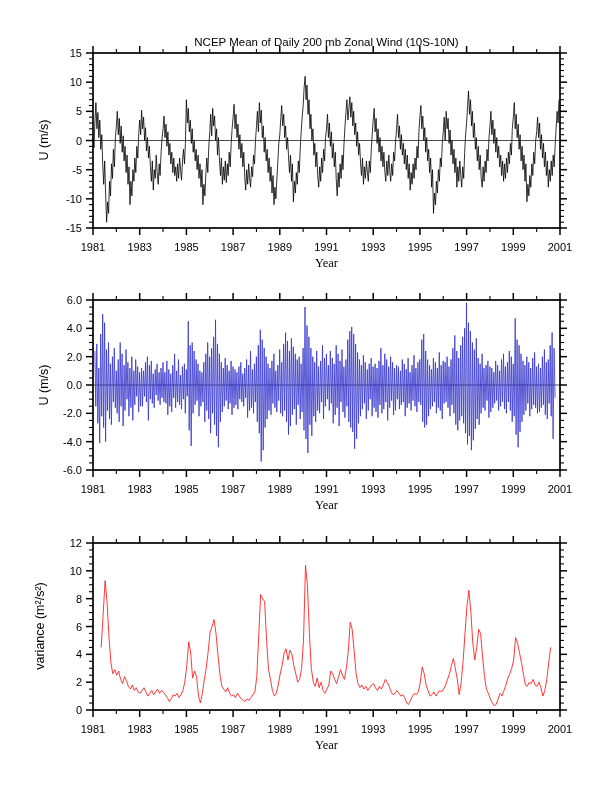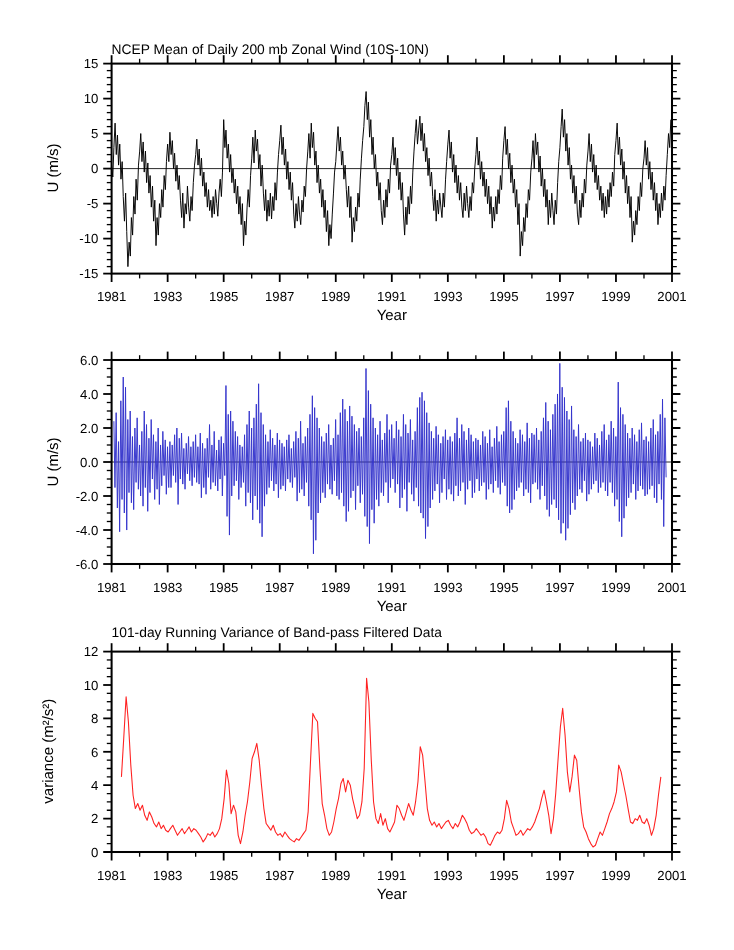--- a/index.html
+++ b/index.html
@@ -1,21 +1,21 @@
 <!DOCTYPE html>
 <html><head>
 <meta charset="utf-8">
 <style>
   html,body{margin:0;padding:0;background:#ffffff;}
   .page{position:relative;width:612px;height:792px;background:#ffffff;overflow:hidden;
         font-family:"Liberation Sans", sans-serif;color:#000;}
   .page svg{position:absolute;left:0;top:0;}
   .ovl{position:absolute;}
-  .chart-title{left:93px;width:467px;font-size:11.5px;white-space:nowrap;}
-  .xlabel{left:93px;width:467px;text-align:center;font-size:12.5px;}
+  .chart-title{left:93px;width:467px;text-align:center;font-size:11.5px;white-space:nowrap;}
+  .xlabel{left:93px;width:467px;text-align:center;font-size:12.5px;font-family:Liberation Serif, serif;}
   .ylabel{font-size:12.5px;white-space:nowrap;transform:translate(-50%,-50%) rotate(-90deg);}
 </style>
 </head>
 <body>
 
 <div class="page">
   <svg id="plot-svg" width="612" height="792" viewBox="0 0 612 792">
       <g>
         <line x1="93" y1="228" x2="93" y2="235" stroke="#000" stroke-width="1.5"></line>
         <line x1="93" y1="53" x2="93" y2="46" stroke="#000" stroke-width="1.5"></line>
@@ -374,16 +374,15 @@
       </g>
     </svg>
 
   <div class="ovl chart-title" style="top:36px">NCEP Mean of Daily 200 mb Zonal Wind (10S-10N)</div>
   <div class="ovl ylabel" style="left:44px;top:140px">U (m/s)</div>
   <div class="ovl xlabel" style="top:256px">Year</div>
 
   <div class="ovl ylabel" style="left:44px;top:385px">U (m/s)</div>
   <div class="ovl xlabel" style="top:498px">Year</div>
 
-  <div class="ovl chart-title" style="top:522px">101-day Running Variance of Band-pass Filtered Data</div>
   <div class="ovl ylabel" style="left:40px;top:626px">variance (m²/s²)</div>
   <div class="ovl xlabel" style="top:738px">Year</div>
 </div>
 
 </body></html>

